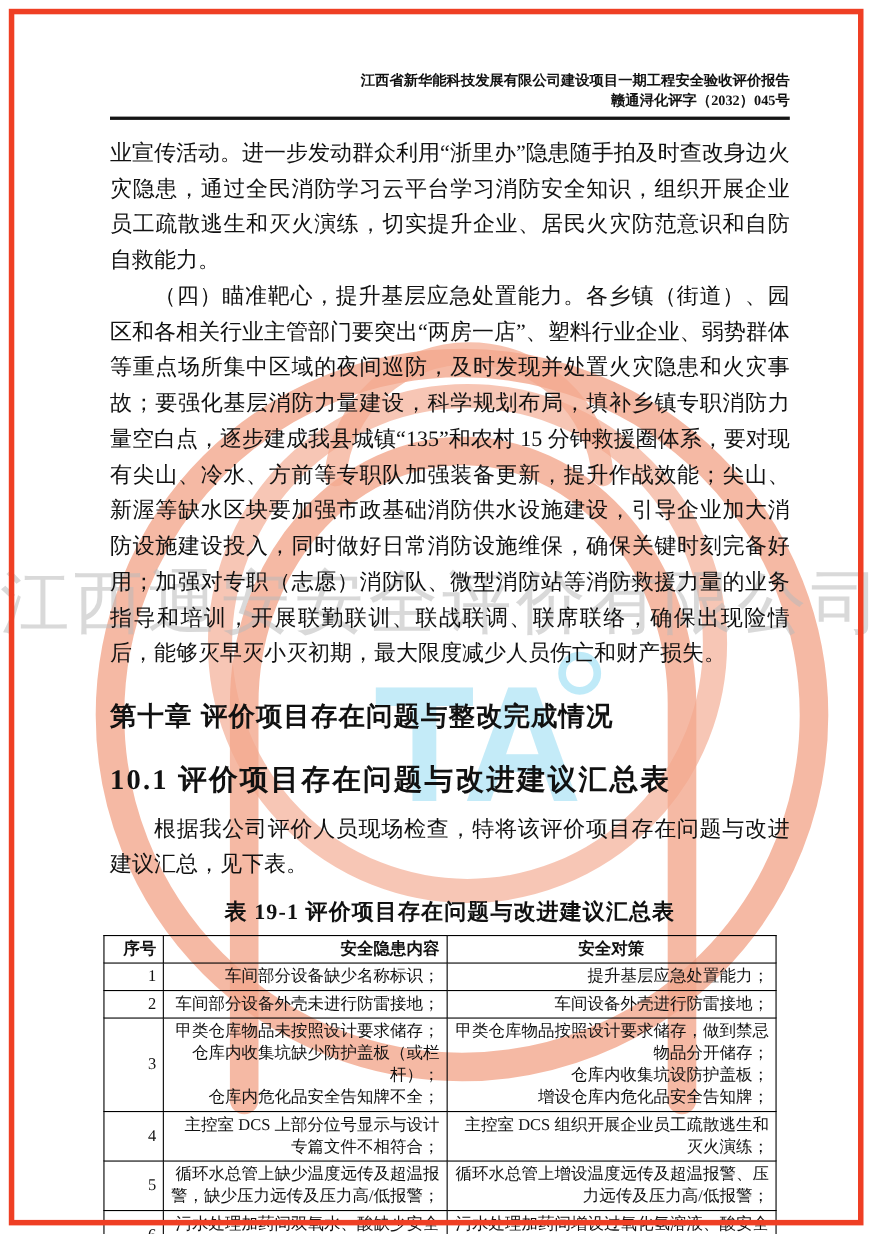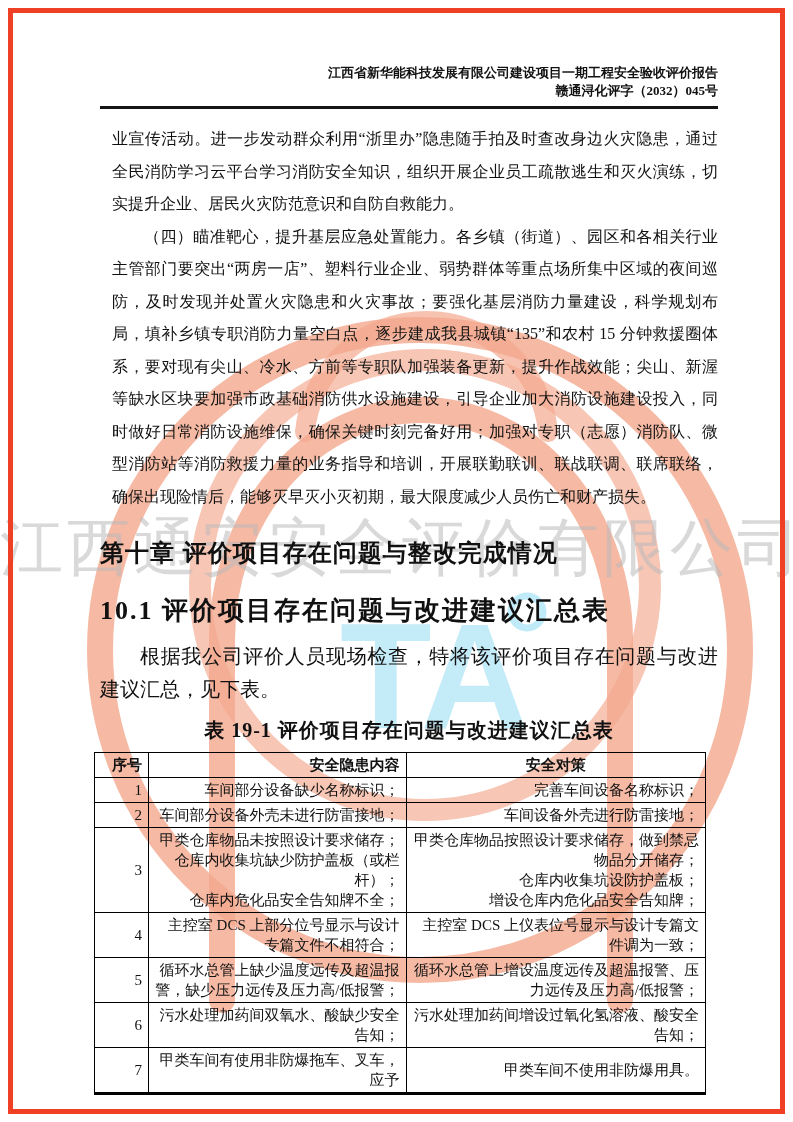--- a/index.html
+++ b/index.html
@@ -40,21 +40,21 @@
   
   .content{position:relative;z-index:1;padding:64px 75px 0 100px;}
   .doc-header{
     display:flex;justify-content:space-between;align-items:flex-end;
     font-size:13px;font-weight:bold;
     padding-bottom:6px;
     border-bottom:3px solid #151515;
     white-space:nowrap;
     flex-direction:column;
   }
-  .body-text{font-size:16px;line-height:32.5px;text-align:justify;margin:14px 0 0 12px;}
+  .body-text{font-size:20px;line-height:32.5px;text-align:justify;margin:14px 0 0 0;}
   .body-text.indent{text-indent:2em;margin-top:0;}
   .chapter-title{
     margin-top:24px;
     text-align:left;
     font-size:24px;font-weight:bold;
     font-family:"Liberation Sans","DejaVu Sans",sans-serif;
     letter-spacing:1px;
   }
   .section-title{
     margin-top:24px;
@@ -141,21 +141,21 @@
         <tr>
           <th>序号</th>
           <th>安全隐患内容</th>
           <th class="col-measure">安全对策</th>
         </tr>
       </thead>
       <tbody>
   <tr>
     <td class="no">1</td>
     <td class="issue">车间部分设备缺少名称标识；</td>
-    <td class="measure">完善车间设备名称标识；</td>
+    <td class="measure">提升基层应急处置能力；</td>
   </tr>
 
   <tr>
     <td class="no">2</td>
     <td class="issue">车间部分设备外壳未进行防雷接地；</td>
     <td class="measure">车间设备外壳进行防雷接地；</td>
   </tr>
 
   <tr>
     <td class="no">3</td>
@@ -163,21 +163,21 @@
 仓库内收集坑缺少防护盖板（或栏杆）；
 仓库内危化品安全告知牌不全；</td>
     <td class="measure">甲类仓库物品按照设计要求储存，做到禁忌物品分开储存；
 仓库内收集坑设防护盖板；
 增设仓库内危化品安全告知牌；</td>
   </tr>
 
   <tr>
     <td class="no">4</td>
     <td class="issue">主控室 DCS 上部分位号显示与设计专篇文件不相符合；</td>
-    <td class="measure">主控室 DCS 上仪表位号显示与设计专篇文件调为一致；</td>
+    <td class="measure">主控室 DCS 组织开展企业员工疏散逃生和灭火演练；</td>
   </tr>
 
   <tr>
     <td class="no">5</td>
     <td class="issue">循环水总管上缺少温度远传及超温报警，缺少压力远传及压力高/低报警；</td>
     <td class="measure">循环水总管上增设温度远传及超温报警、压力远传及压力高/低报警；</td>
   </tr>
 
   <tr>
     <td class="no">6</td>

